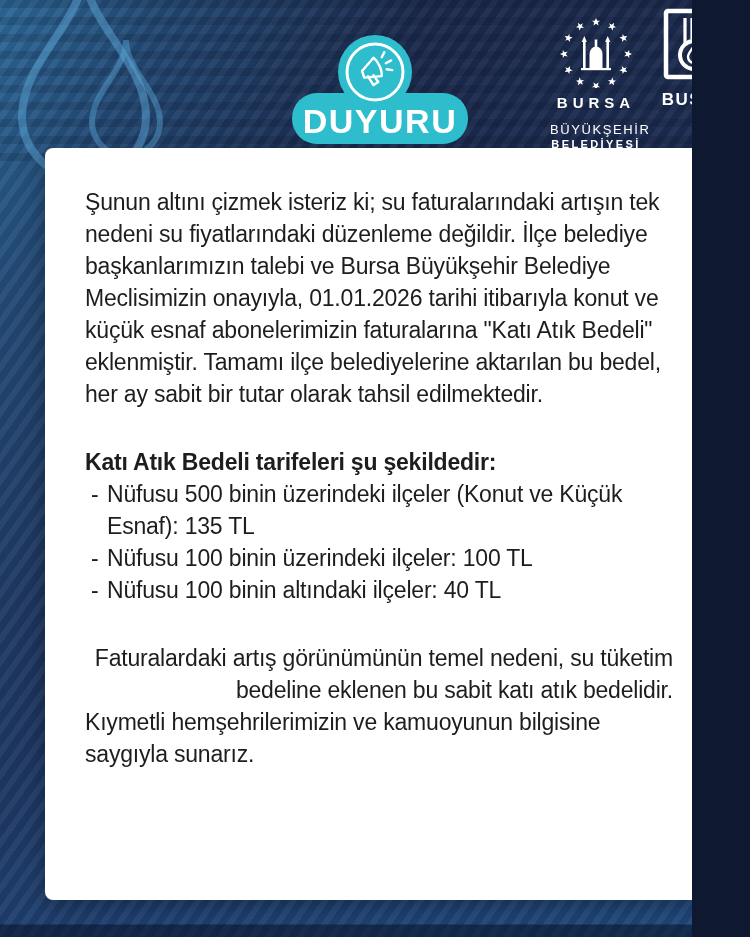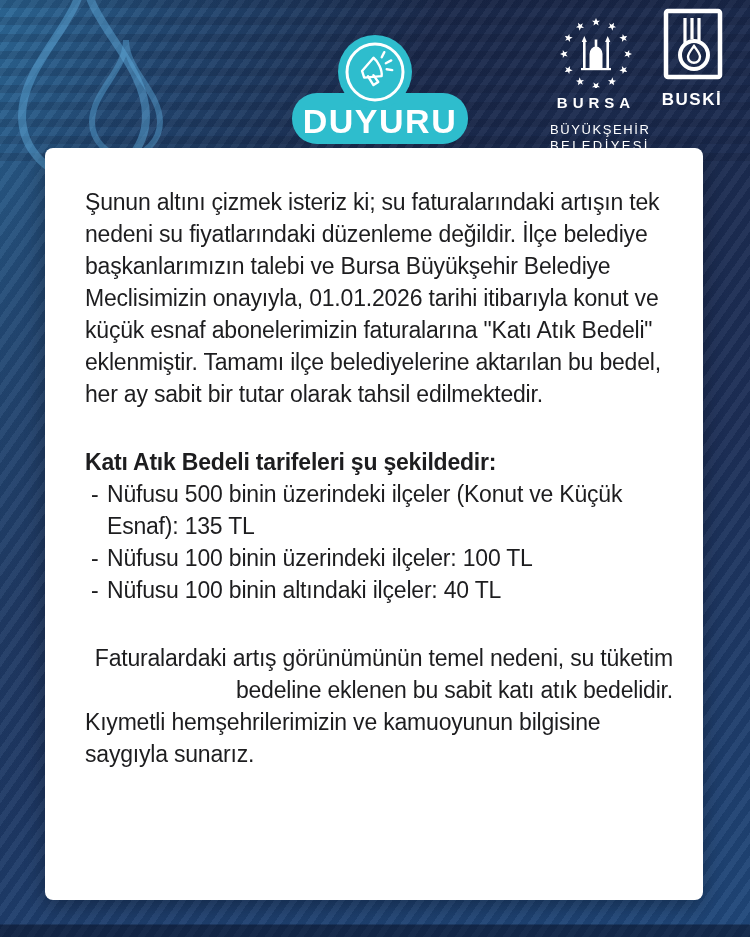--- a/index.html
+++ b/index.html
@@ -1,21 +1,21 @@
 <!DOCTYPE html>
 <html lang="tr"><head>
 <meta charset="utf-8">
 <style>
   * { margin: 0; padding: 0; box-sizing: border-box; }
   html, body { background: #0e1830; }
   body { font-family: "Liberation Sans", "DejaVu Sans", sans-serif; }
 
   .poster {
     position: relative;
-    width: 750px;
+    width: 692px;
     height: 937px;
     overflow: hidden;
     background-color: #1c2b50;
     background-image:
       linear-gradient(to top, rgba(9,17,38,.55) 0, rgba(9,17,38,.55) 12px, rgba(9,17,38,0) 13px),
       repeating-linear-gradient(to bottom, rgba(10,16,38,.16) 0 8px, rgba(10,16,38,0) 8px 17px),
       repeating-linear-gradient(125deg, rgba(255,255,255,.04) 0 6px, rgba(6,12,30,.08) 6px 13px),
       linear-gradient(118deg, rgba(47,112,160,.92) 0%, rgba(42,100,150,.55) 14%, rgba(40,90,140,0) 36%),
       linear-gradient(165deg, #1a2848 0%, #1d2f57 55%, #20497c 100%);
     background-repeat: no-repeat, no-repeat, repeat, no-repeat, no-repeat;
@@ -36,21 +36,21 @@
   .badge span {
     color: #ffffff; font-weight: bold; font-size: 34px; letter-spacing: 1.5px;
     padding-top: 6px;
   }
 
   .logo { position: absolute; text-align: center; color: #fff; z-index: 2; }
   .logo-bursa { left: 550px; top: 14px; width: 92px; }
   .logo-buski { left: 650px; top: 8px; width: 84px; }
   .logo-bursa .l1 { font-size: 15px; font-weight: bold; letter-spacing: 5px; margin-top: 2px; }
   .logo-bursa .l2 { font-size: 13px;  font-weight: normal; letter-spacing: 1.6px; margin-top: 11px; }
-  .logo-bursa .l3 { font-size: 13px;  font-weight: normal; letter-spacing: 2.4px; margin-top: 1px; }
+  .logo-bursa .l3 { font-size: 11px;  font-weight: bold; letter-spacing: 2.4px; margin-top: 1px; }
   .logo-buski .l1 { font-size: 17px; font-weight: bold; letter-spacing: 1.5px; margin-top: 4px; }
 
   .card {
     position: absolute; left: 45px; top: 148px; width: 658px; height: 752px;
     background: #ffffff; border-radius: 8px;
     box-shadow: 0 6px 20px rgba(0,0,0,.28);
     padding: 38px 30px 0 40px;
     color: #1d1d1f;
     font-size: 23px; line-height: 32px; letter-spacing: -0.2px;
   }

